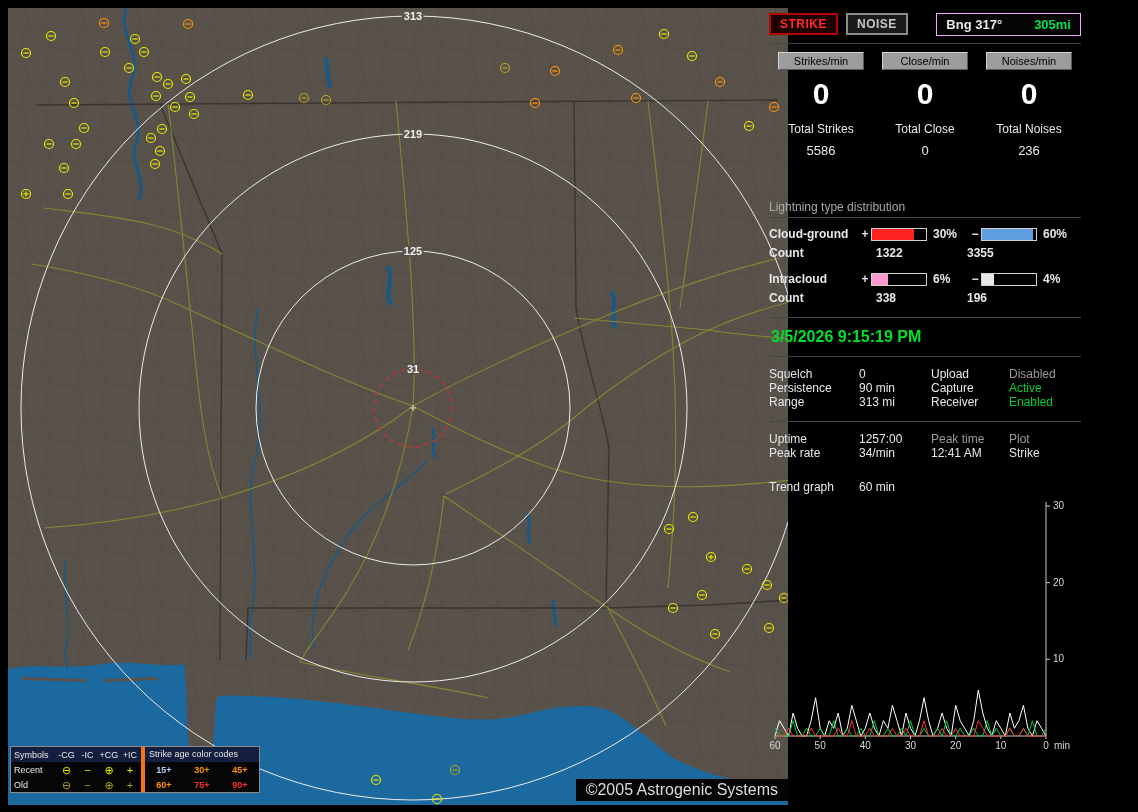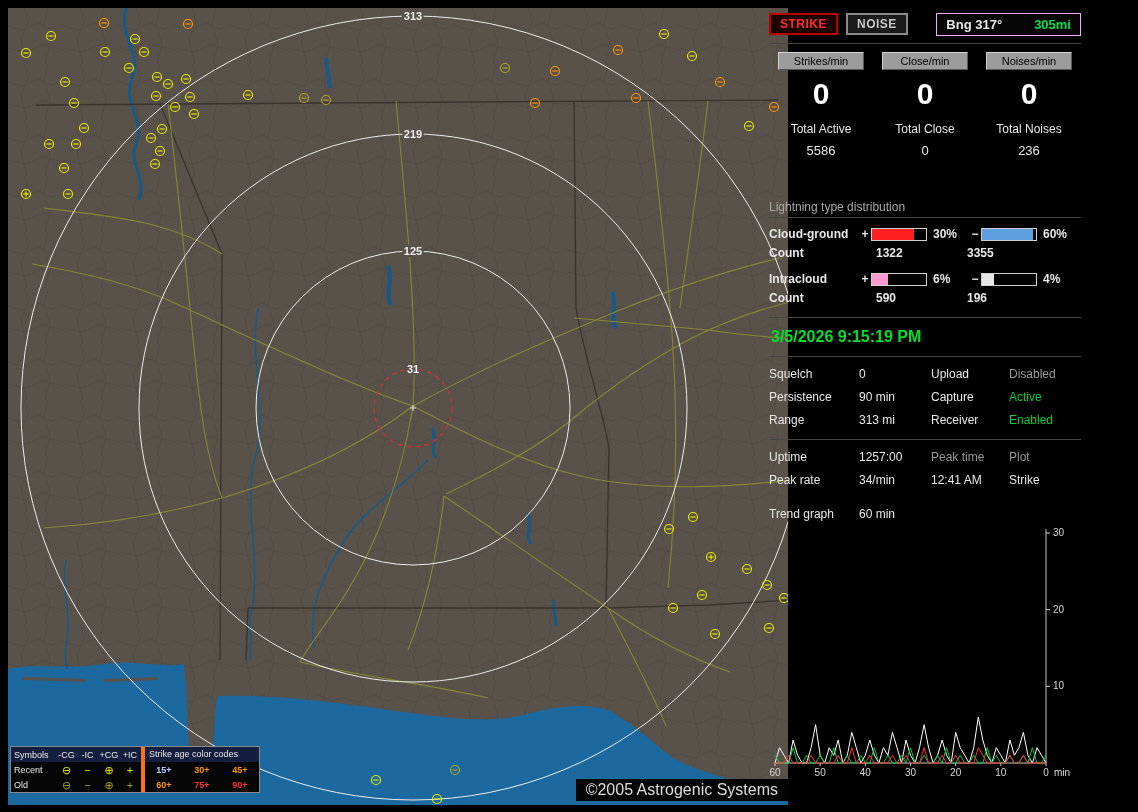--- a/index.html
+++ b/index.html
@@ -42,21 +42,21 @@
   .sign{text-align:center;}
   .bar{height:11px;border:1px solid #d0d0d0;background:#000;display:block;}
   .bar i{display:block;height:100%;}
   .pct{padding-left:6px;}
   .crow{display:grid;grid-template-columns:90px 98px auto;margin:0 0 12px;font-weight:bold;}
   .crow .c1{padding-left:17px;}
   .crow .c2{padding-left:10px;}
 
   .dt{font-size:16px;font-weight:bold;padding:7px 2px;color:#00e02a;}
 
-  .sgrid{display:grid;grid-template-columns:90px 72px 78px auto;row-gap:9px;margin:10px 0 12px;}
+  .sgrid{display:grid;grid-template-columns:90px 72px 78px auto;row-gap:0;margin:10px 0 12px;}
   .dim{color:#9a9a9a;}
   .trendrow{display:grid;grid-template-columns:90px auto;margin:20px 0 4px;}
   #trendsvg{display:block;}
 </style>
 </head>
 <body>
 
 <div class="stage">
 
   <div class="map">
@@ -404,21 +404,21 @@
         <span>Bng 317°</span>
         <span class="grn">305mi</span>
       </div>
     </div>
     <div class="hr"></div>
 
     <div class="counters">
       <div>
         <div class="cbox">Strikes/min</div>
         <div class="bigzero">0</div>
-        <div class="tlab">Total Active</div>
+        <div class="tlab">Total Strikes</div>
         <div class="tval">5586</div>
       </div>
       <div>
         <div class="cbox">Close/min</div>
         <div class="bigzero">0</div>
         <div class="tlab">Total Close</div>
         <div class="tval">0</div>
       </div>
       <div>
         <div class="cbox">Noises/min</div>
@@ -458,21 +458,21 @@
         </span>
       <span class="pct">6%</span>
       <span class="sign">−</span>
       <span class="bar">
           <i style="width: 22%; background: rgb(232, 232, 232);"></i>
         </span>
       <span class="pct">4%</span>
     </div>
     <div class="crow">
       <span>Count</span>
-      <span class="c1">590</span>
+      <span class="c1">338</span>
       <span class="c2">196</span>
     </div>
 
     <div class="hr"></div>
     <div class="dt">3/5/2026 9:15:19 PM</div>
     <div class="hr"></div>
 
     <div class="sgrid">
       <span>Squelch</span>
       <span>0</span>

